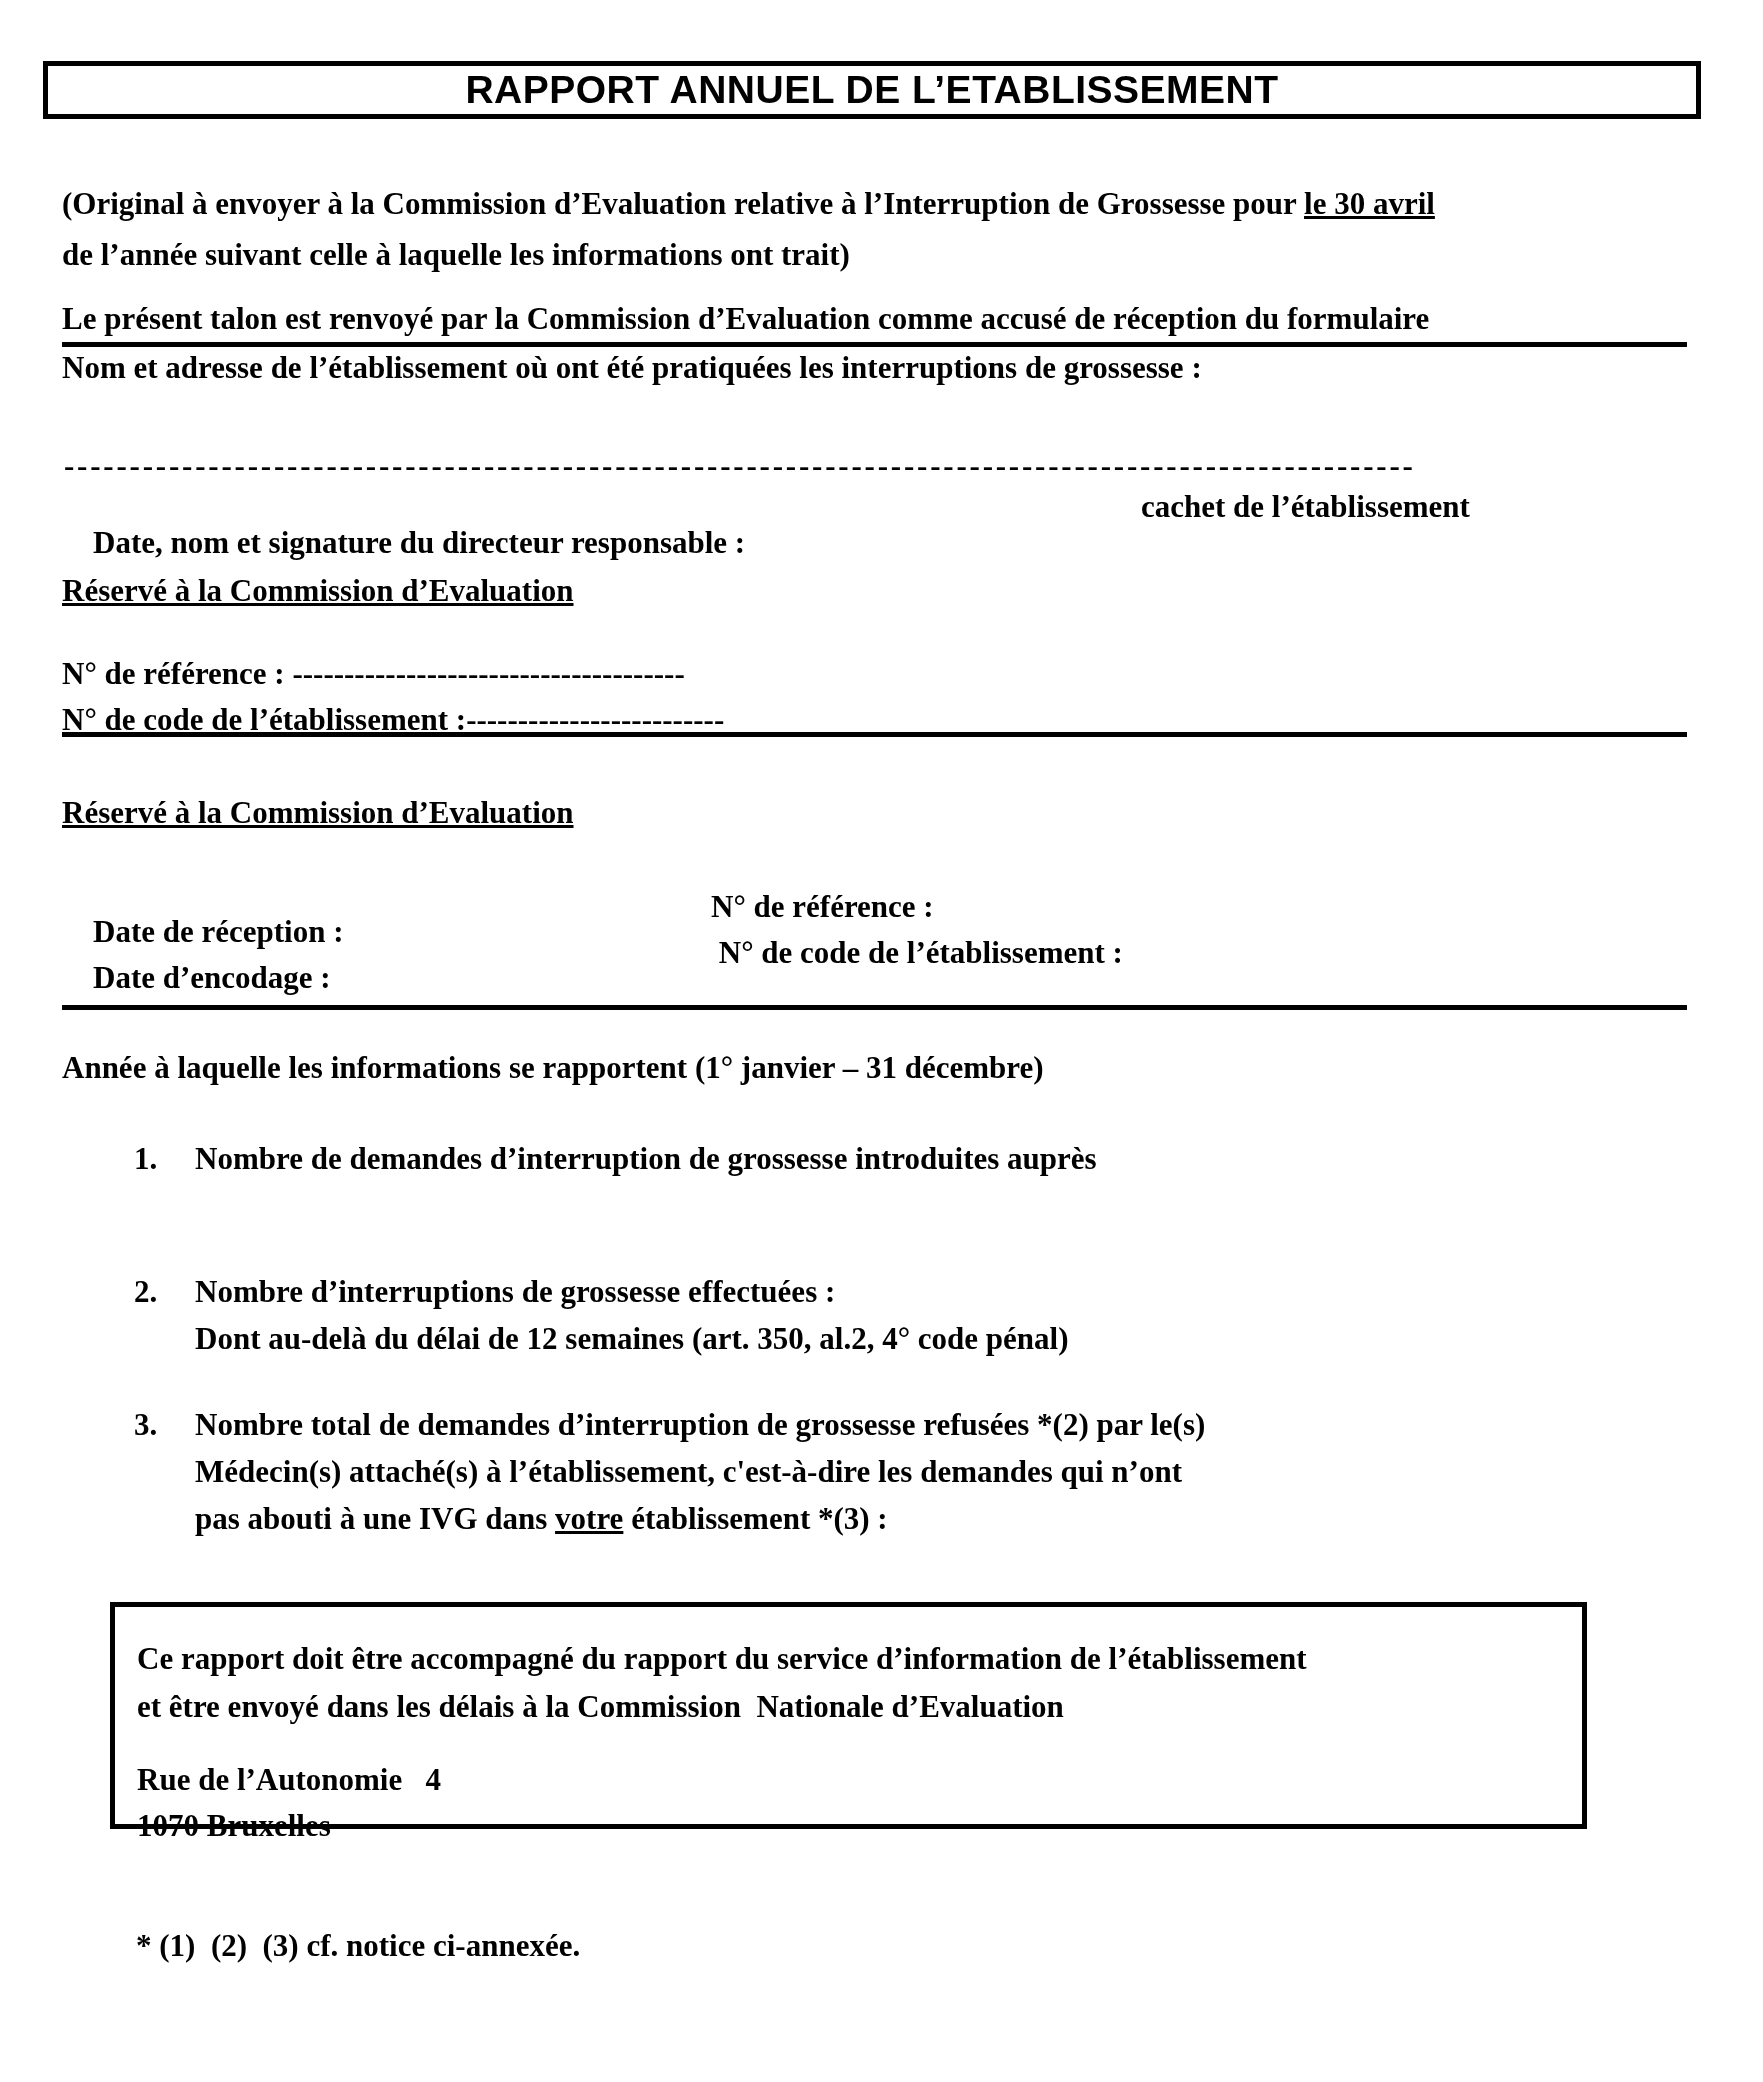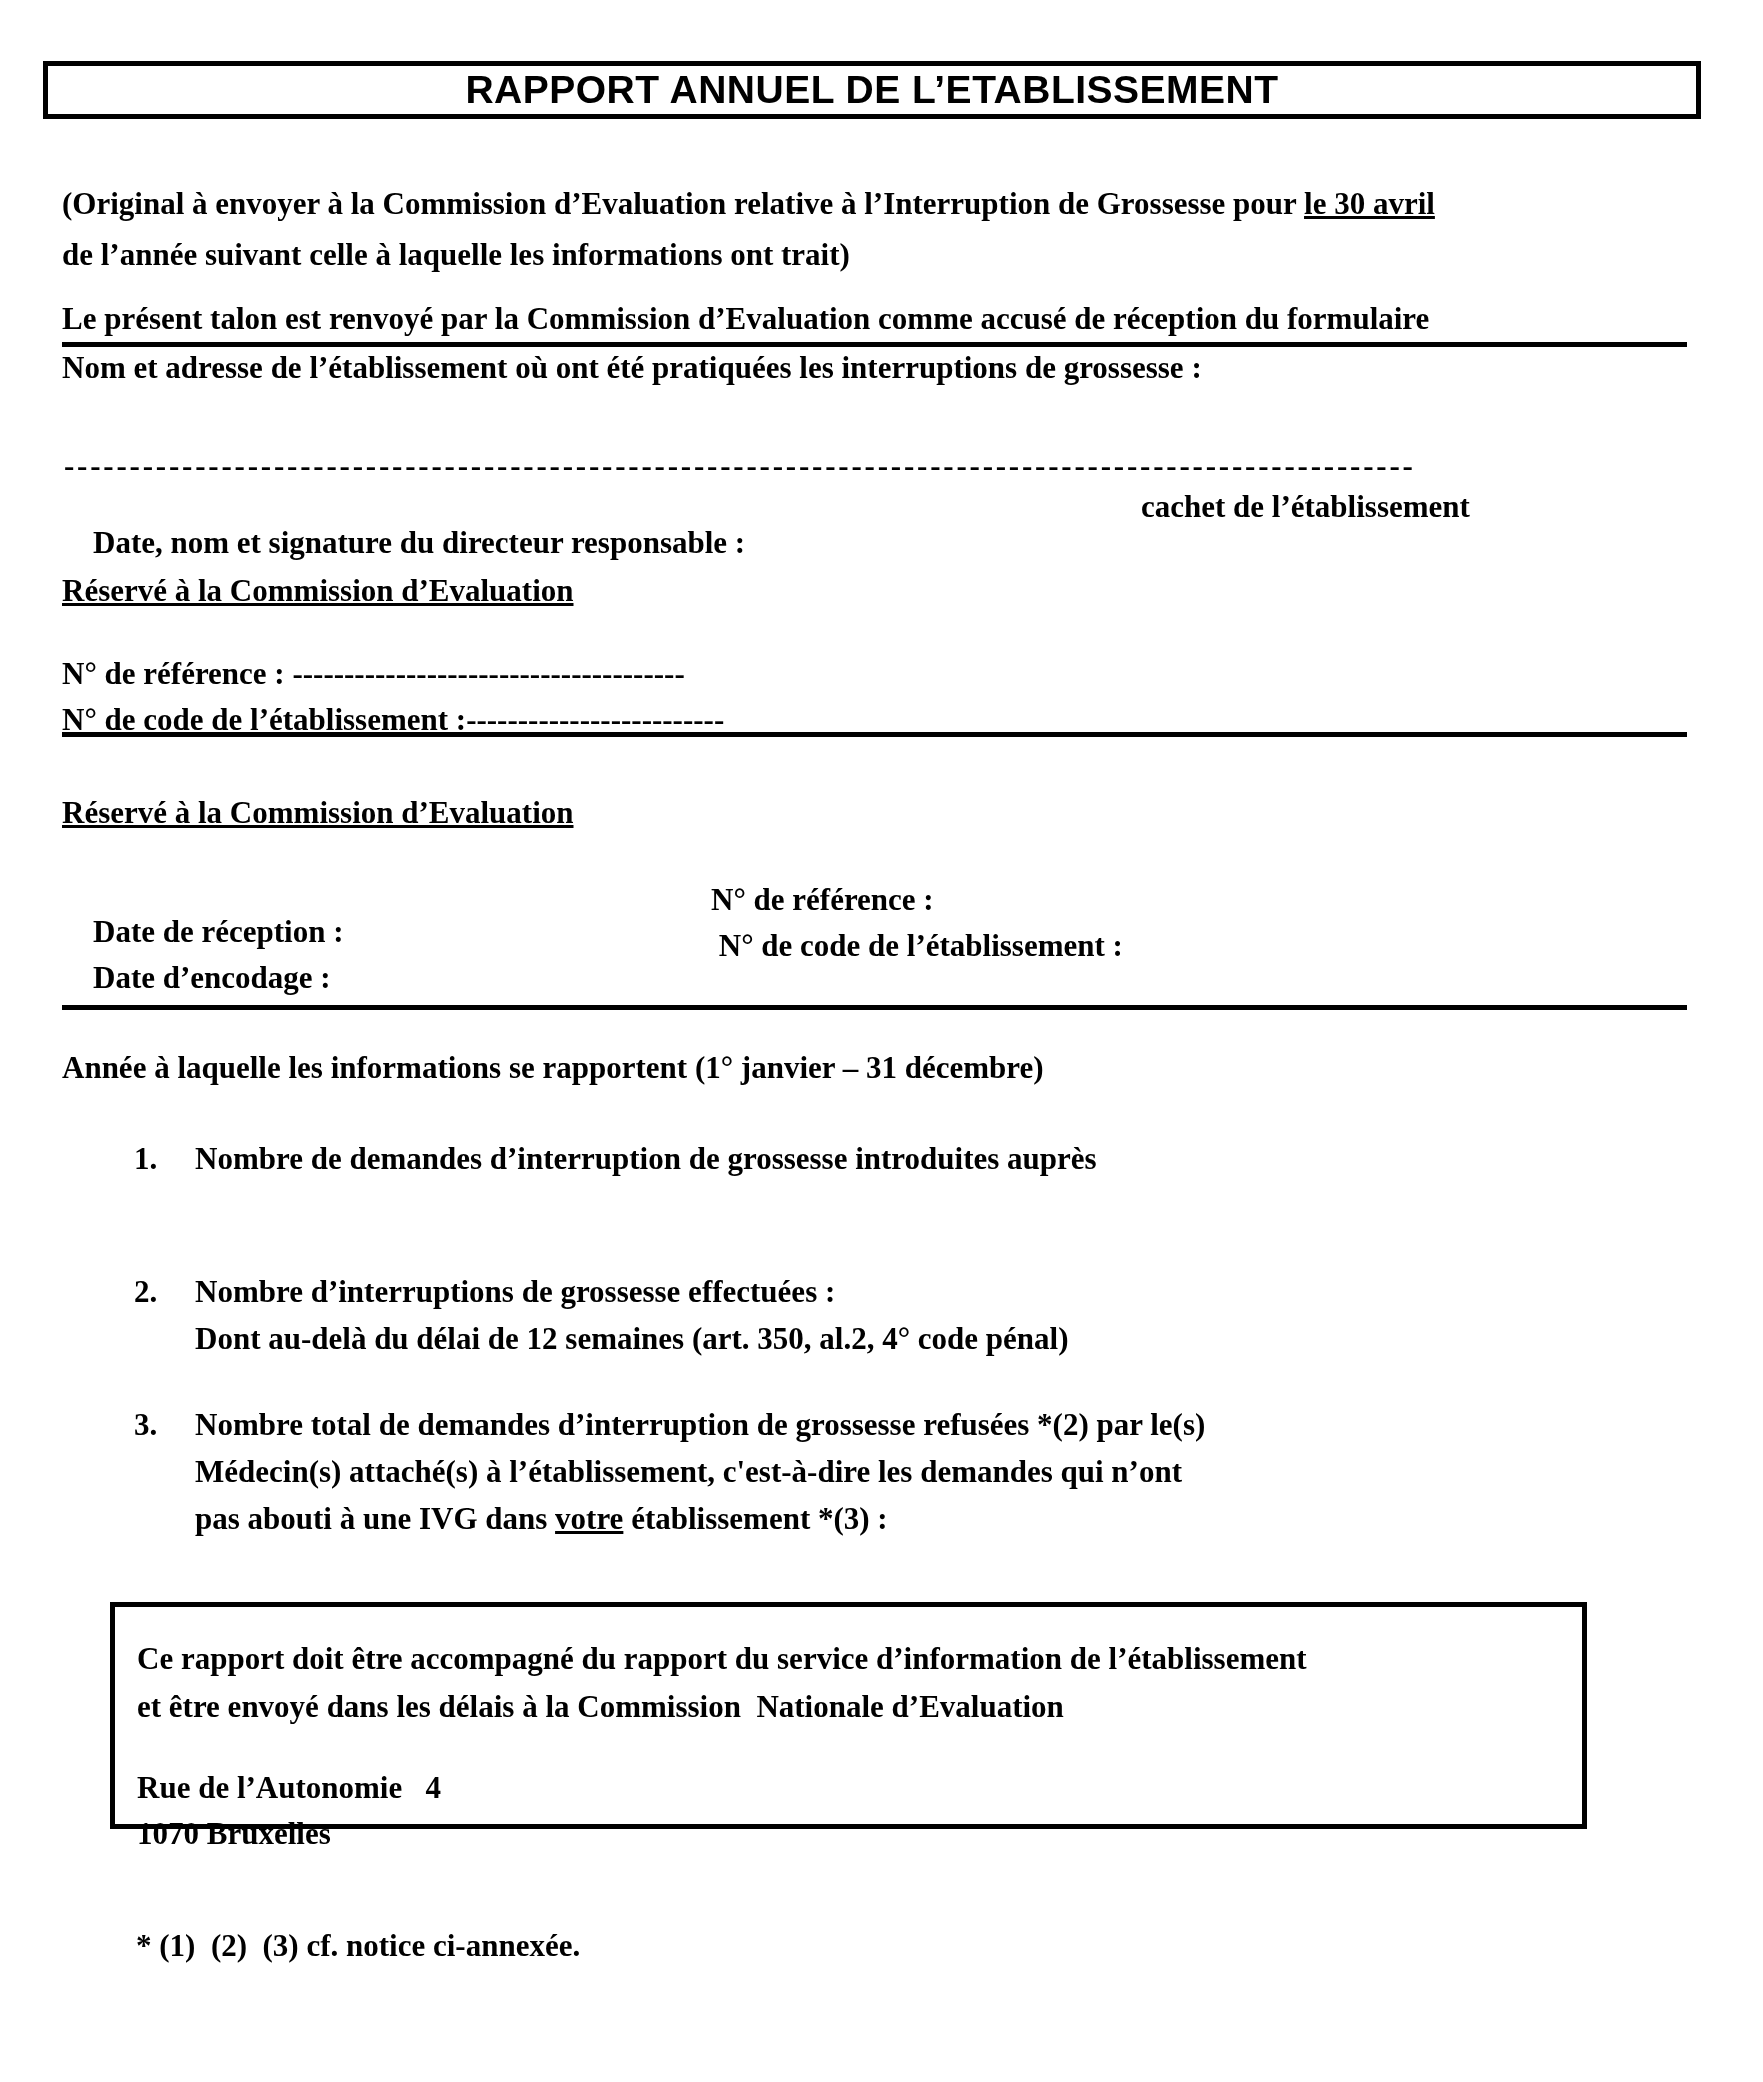--- a/index.html
+++ b/index.html
@@ -37,33 +37,33 @@
   }
 
   .dashline {
     top: 448px; left: 64px; width: 1348px;
     overflow: hidden;
     white-space: nowrap;
     letter-spacing: 2.8px;
   }
 
   .col-right { position: absolute; left: 1079px; top: 0; white-space: pre-wrap; }
-  .col-right2 { position: absolute; left: 649px; top: 4px; white-space: pre-wrap; }
+  .col-right2 { position: absolute; left: 649px; top: 11px; white-space: pre-wrap; }
   .list-item { position: absolute; left: 195px; line-height: 47px; }
   .list-item .num-holder { position: absolute; left: -61px; top: 0; }
 
   .notice-box {
     position: absolute;
     top: 1602px; left: 110px;
     width: 1445px; height: 217px;
     border: 5.5px solid #000000;
     padding-left: 22px;
   }
   .notice-line1 { margin-top: 27.5px; line-height: 48px; white-space: pre-wrap; }
-  .notice-address { margin-top: 34px; line-height: 46px; white-space: pre-wrap; }
+  .notice-address { margin-top: 26px; line-height: 46px; white-space: pre-wrap; }
 </style>
 </head>
 <body>
 
 <div class="page">
 
   <div class="title-box">
     <span>RAPPORT ANNUEL DE L’ETABLISSEMENT</span>
   </div>
 

